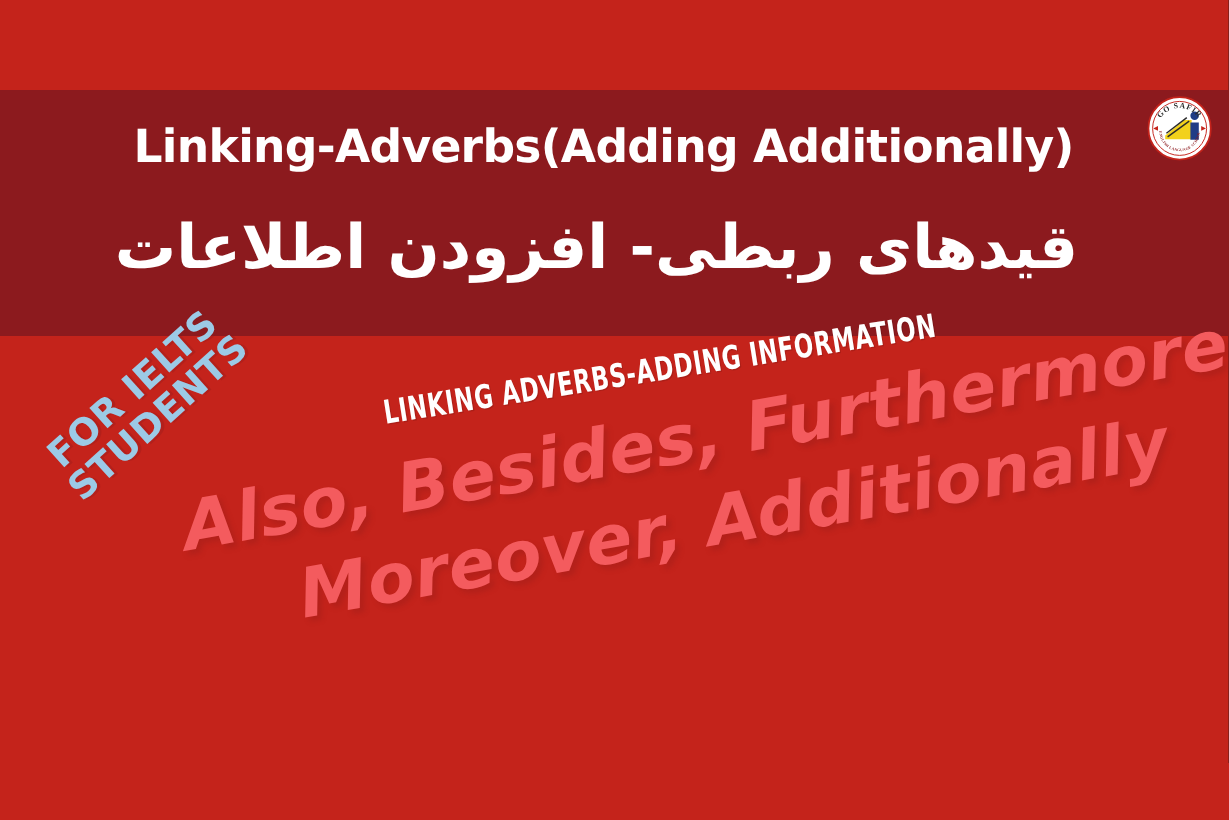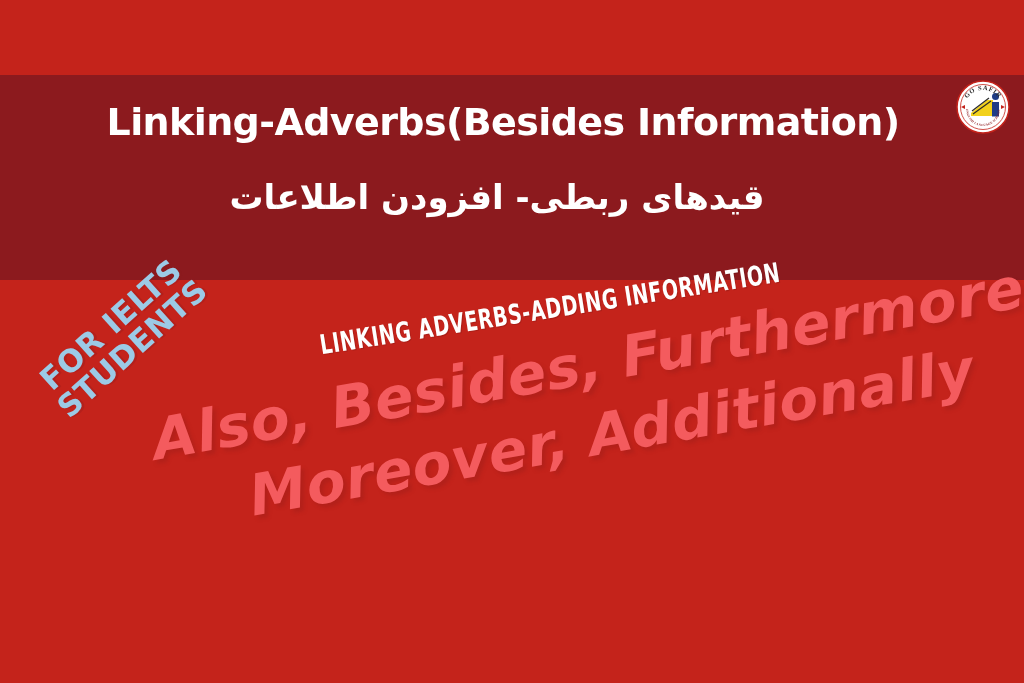--- a/index.html
+++ b/index.html
@@ -51,21 +51,21 @@
   #title-fa {
     position: absolute;
     left: 0;
     top: 178px;
     width: 1024px;
     text-align: center;
     color: #ffffff;
     direction: rtl;
     font-family: "DejaVu Sans", "Liberation Sans", sans-serif;
     font-weight: 700;
-    font-size: 34px;
+    font-size: 51px;
     line-height: 1.15;
     padding-right: 30px;
     box-sizing: border-box;
     white-space: nowrap;
   }
 
   
   #logo {
     position: absolute;
     left: 956px;
@@ -137,21 +137,21 @@
   #script-words .ln { display: block; }
   #script-words .ln-2 { padding-left: 86px; }
 </style>
 </head>
 <body>
 
 <div id="canvas">
 
   <div id="header-band"></div>
 
-  <div id="title-en">Linking-Adverbs(Besides Information)</div>
+  <div id="title-en">Linking-Adverbs(Adding Additionally)</div>
 
   <div id="title-fa">قیدهای ربطی- افزودن اطلاعات</div>
 
   <div id="logo">
     <svg viewBox="0 0 108 108" xmlns="http://www.w3.org/2000/svg" aria-hidden="true">
       <defs>
         <path id="arcTop" d="M 16,58 A 38,38 0 0 1 92,58" fill="none"></path>
         <path id="arcBot" d="M 20,58 A 34,34 0 0 0 88,58" fill="none"></path>
       </defs>
       <circle cx="54" cy="54" r="52" fill="#ffffff"></circle>

